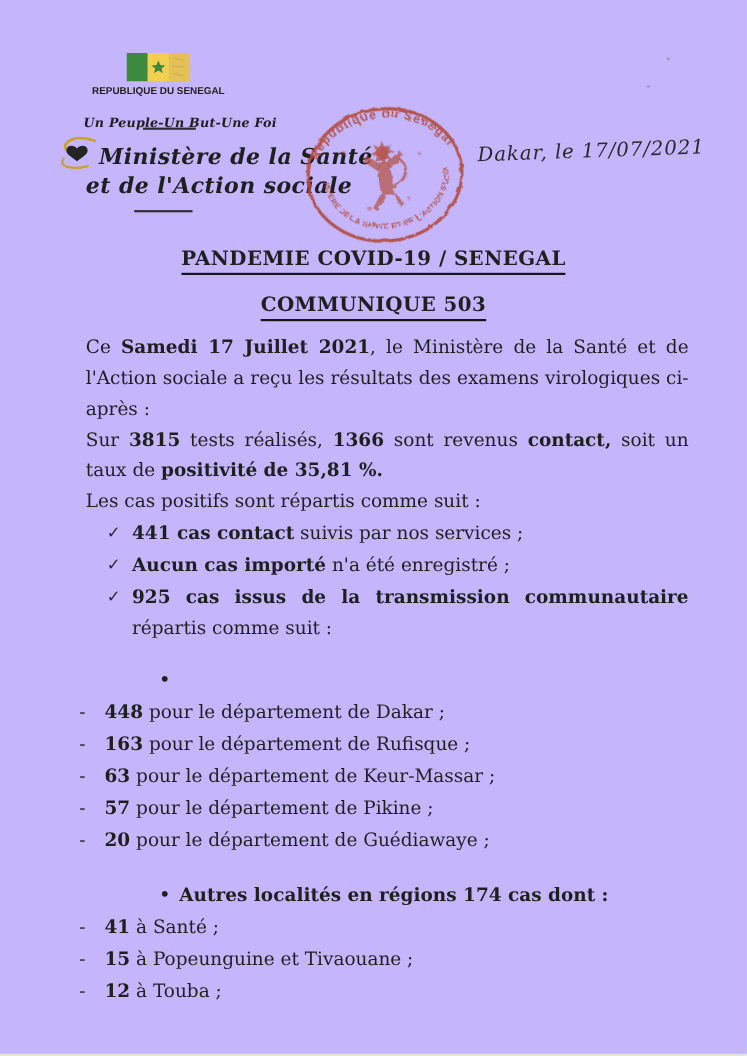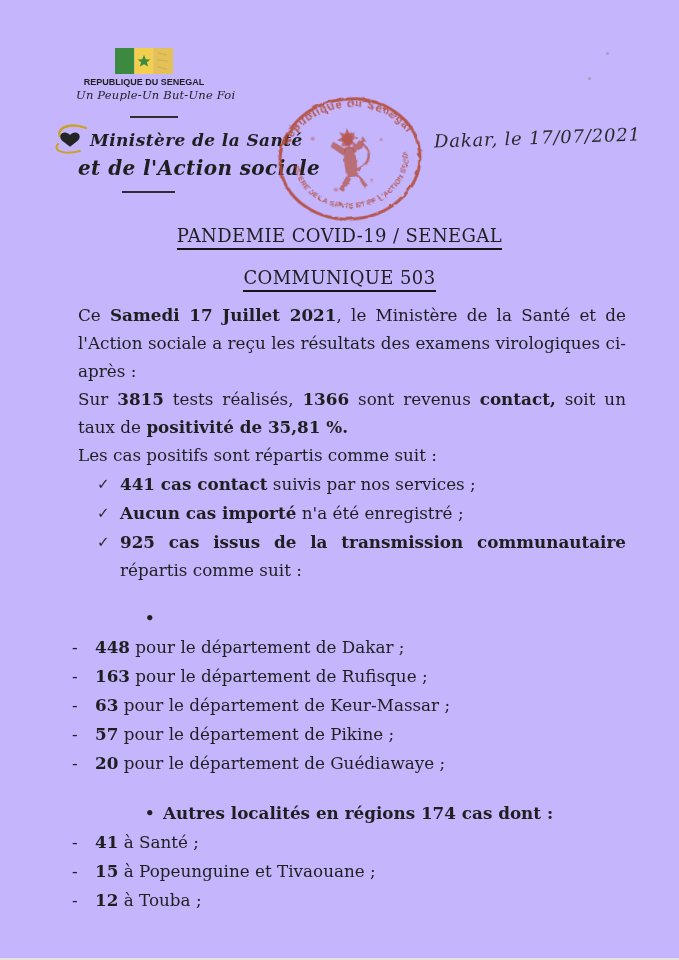--- a/index.html
+++ b/index.html
@@ -13,39 +13,39 @@
   html,body{margin:0;padding:0;background:#e9e9e7;}
   .page{
     position:relative;width:679px;height:960px;margin:0 auto;
     background:#c4b5fd;overflow:hidden;color:var(--ink);
     font-family:"DejaVu Serif", serif;
   }
   
   .gov{position:absolute;left:76px;top:48px;width:136px;text-align:center;}
   .flag{display:block;margin:0 auto;}
   .republic{font-family:"Liberation Sans",sans-serif;font-weight:bold;font-size:9px;letter-spacing:0;margin-top:3px;white-space:nowrap;}
-  .motto{font-style:italic;font-weight:normal;font-size:11.5px;margin-top:1px;white-space:nowrap;letter-spacing:.2px;}
+  .motto{font-style:italic;font-weight:bold;font-size:11.5px;margin-top:17px;white-space:nowrap;letter-spacing:.2px;}
   .hdiv{position:absolute;height:2px;background:#2e2e2e;}
   .hdiv1{left:130px;top:116px;width:48px;}
   .hdiv2{left:122px;top:191px;width:53px;}
   .ministry-logo{position:absolute;left:50px;top:124px;}
-  .min1{position:absolute;left:90px;top:130px;font-size:17px;font-style:italic;font-weight:bold;letter-spacing:.4px;white-space:nowrap;}
+  .min1{position:absolute;left:90px;top:130px;font-size:20px;font-style:italic;font-weight:bold;letter-spacing:.4px;white-space:nowrap;}
   .min2{position:absolute;left:78px;top:156px;font-size:20px;font-style:italic;font-weight:bold;letter-spacing:.4px;white-space:nowrap;}
   .date-line{position:absolute;left:434px;top:127px;font-size:18px;font-style:italic;letter-spacing:.8px;color:#2a2a2a;transform:rotate(-2deg);white-space:nowrap;}
   .stamp{position:absolute;left:275px;top:93px;transform:rotate(-6deg);opacity:.88;}
   .stamp .ring{fill:none;stroke:var(--stamp-red);stroke-width:3;}
   .stamp text{fill:var(--stamp-red);}
   .stamp .top-arc-text{font-family:"Liberation Sans",sans-serif;font-size:11px;font-weight:bold;letter-spacing:1px;}
   .stamp .bot-arc-text{font-family:"Liberation Sans",sans-serif;font-size:7px;font-weight:bold;letter-spacing:.3px;}
   .stamp .lion{fill:var(--stamp-red);fill-opacity:.78;}
   .stamp .tail{fill:none;stroke:var(--stamp-red);stroke-width:2.5;stroke-linecap:round;opacity:.8;}
   .stamp .blob{fill:var(--stamp-red);opacity:.45;}
   
   .titles{position:absolute;left:0;top:225px;width:679px;text-align:center;}
-  .title-line{font-size:18px;font-weight:normal;letter-spacing:.4px;}
+  .title-line{font-size:18px;font-weight:bold;letter-spacing:.4px;}
   .title-line span{border-bottom:2px solid #151515;padding-bottom:2px;}
   .title-line + .title-line{margin-top:21px;}
   
   .content{position:absolute;left:78px;top:301px;width:548px;font-size:16.8px;line-height:28px;}
   .content p{margin:0;text-align:justify;}
   .row{display:flex;align-items:flex-start;}
   .check-row{padding-left:19px;margin-top:1px;}
   .check-glyph{width:23px;flex:0 0 23px;font-family:"DejaVu Sans",sans-serif;font-size:15px;color:#2a2a2a;}
   .row-text{flex:1;text-align:justify;}
   .bullet-row{padding-left:67px;margin-top:20px;font-weight:bold;}

